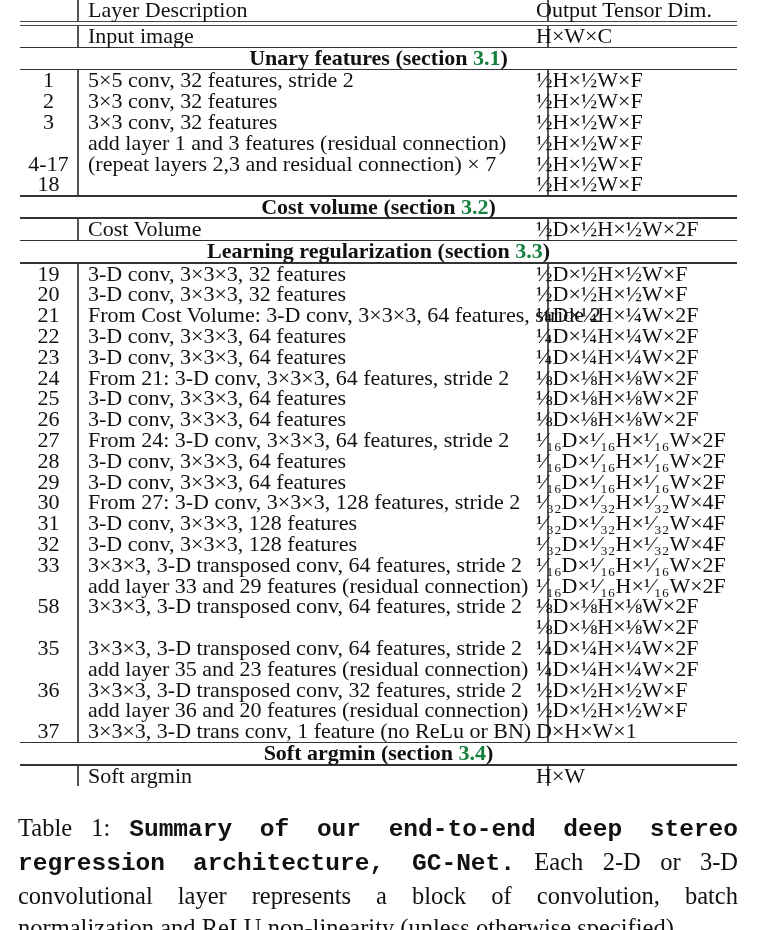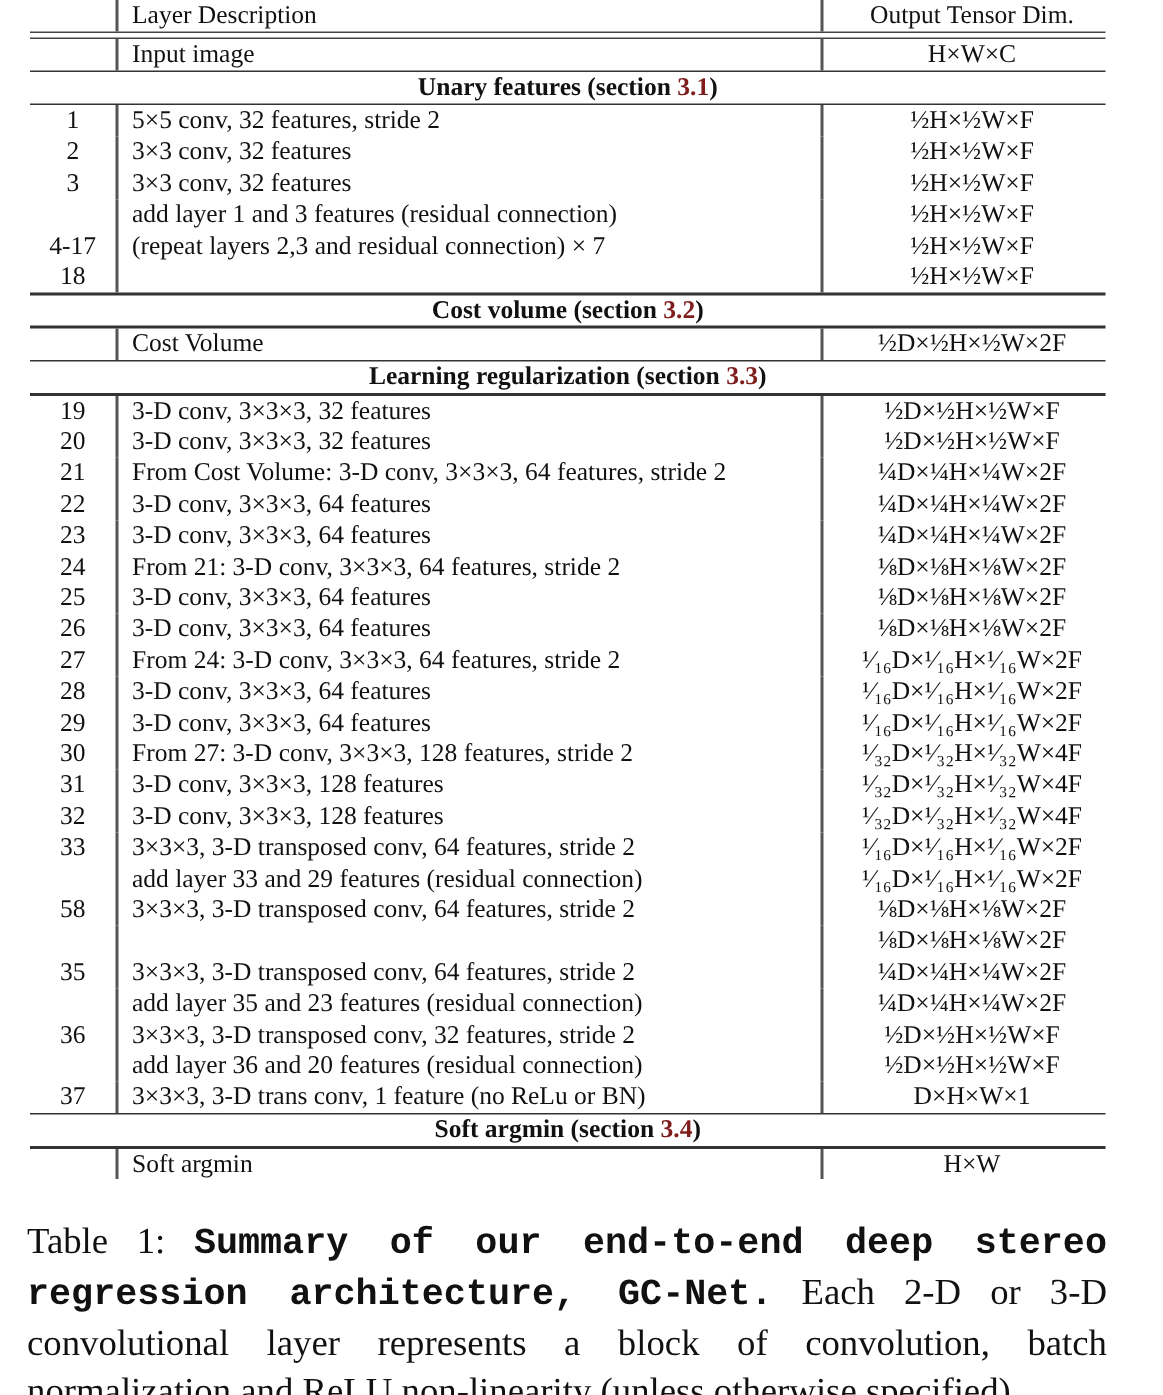--- a/index.html
+++ b/index.html
@@ -1,27 +1,27 @@
 <!DOCTYPE html>
 <html><head>
 <meta charset="utf-8">
 <style>
   html, body { margin:0; padding:0; background:#ffffff; }
   body { width:775px; height:930px; overflow:hidden; position:relative;
          font-family:"Liberation Serif", "DejaVu Serif", serif; color:#111; }
   #tbl { position:absolute; left:20px; top:0; width:717px; }
-  .row { position:relative; height:20.8px; font-size:17px; line-height:20.8px; white-space:nowrap; }
+  .row { position:relative; height:20.8px; font-size:22px; line-height:20.8px; white-space:nowrap; }
   .c-num { position:absolute; left:0; width:57px; text-align:center; }
   .c-desc { position:absolute; left:68px; }
-  .c-out { position:absolute; left:534px; width:188px; text-align:center; }
+  .c-out { position:absolute; left:516px; width:188px; }
   .vline { position:absolute; top:0; bottom:0; width:1.5px; background:#555; }
   .v1 { left:57px; }
   .v2 { left:527px; }
   .sect { text-align:center; font-weight:bold; }
-  .ref { color:#7f1d1d; }
+  .ref { color:#15803d; }
   .hline { height:1.5px; background:#333; width:717px; }
   .hdouble { height:5px; width:717px; border-top:1.5px solid #444; border-bottom:1.5px solid #444; box-sizing:border-box; }
   .caption { position:absolute; left:18px; top:812px; width:720px; font-size:24.5px; line-height:32px;
              text-align:justify; font-family:"Liberation Serif", serif; }
   .caption b { font-weight:bold;font-family:Liberation Mono, monospace; }
 </style>
 </head>
 <body>
 
 <div id="tbl">

